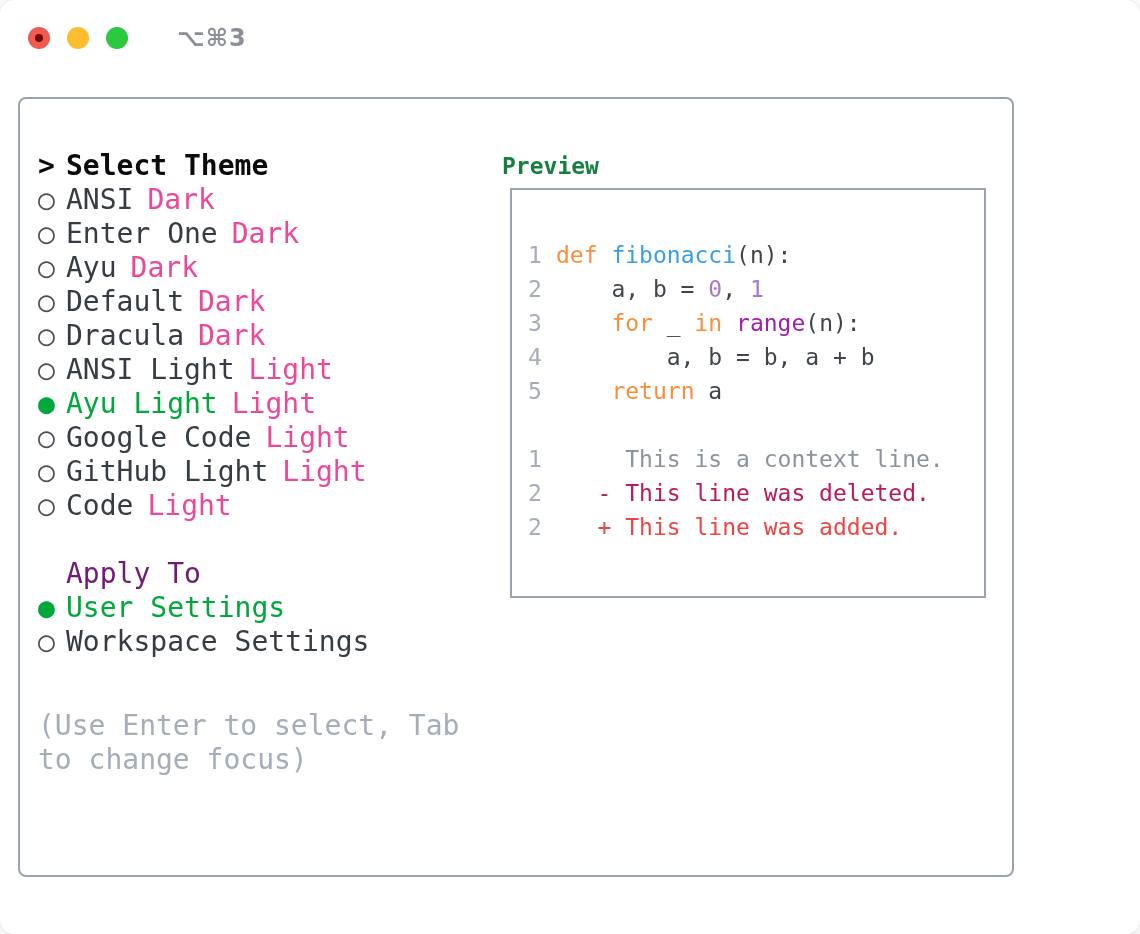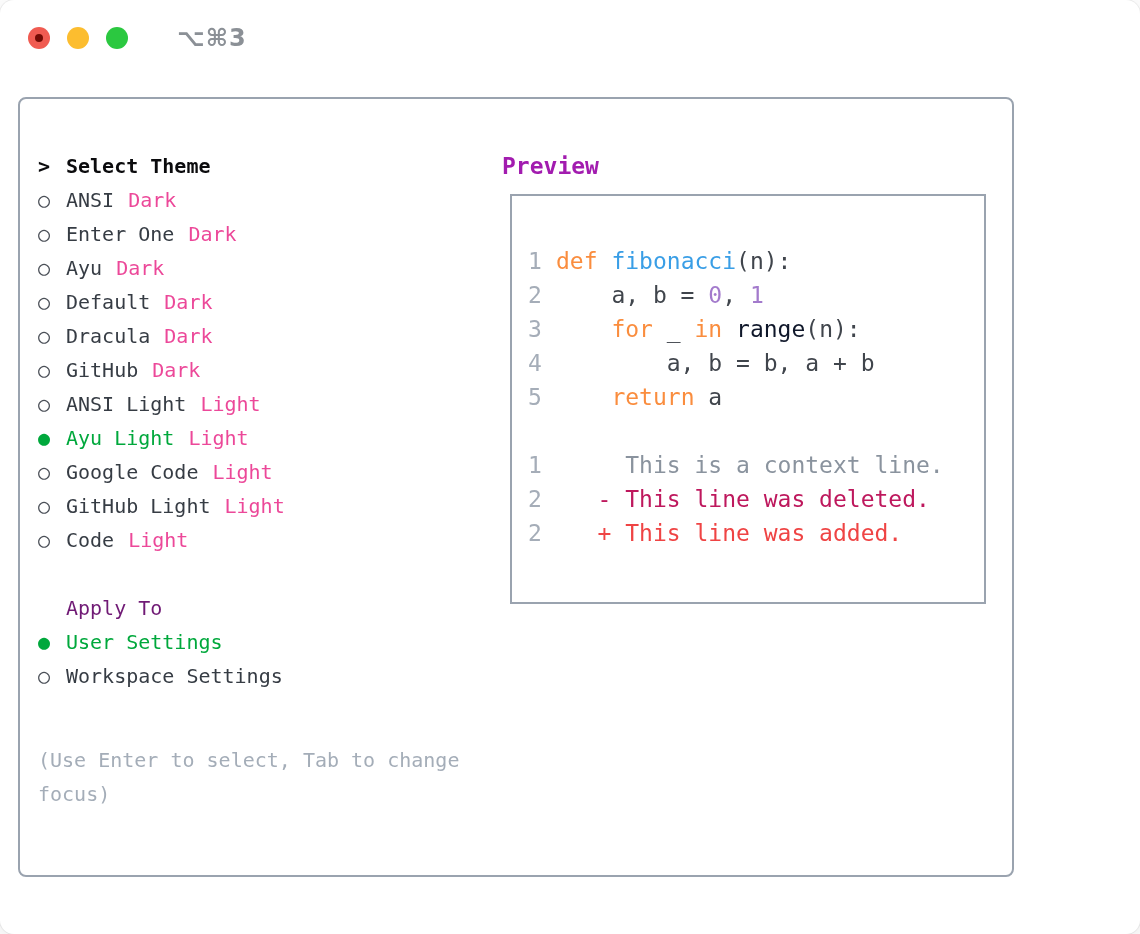--- a/index.html
+++ b/index.html
@@ -30,48 +30,48 @@
 
   
   .main-box {
     position:absolute; left:18px; top:97px; width:996px; height:780px;
     border:2px solid #9aa3af; border-radius:8px; background:#fff;
   }
 
   
   .left-pane {
     position:absolute; left:18px; top:50px; width:444px;
-    font-size:20px; line-height:34px; color:#363c44;
+    font-size:28px; line-height:34px; color:#363c44;
   }
   .row { height:34px; white-space:pre; }
   .sp { height:34px; }
   .mark { display:inline-block; width:28px; color:#4a4f57; }
   .cursor { color:#0b0b0d; font-weight:bold; }
   .hdr { color:#0b0b0d; font-weight:bold; }
   .hdr2 { color:#701a75; }
   .suffix { color:#ec4899; margin-left:14px; }
   .sel .mark, .sel .opt-label { color:#00a83c; }
   .hint { margin-top:50px; color:#a4adb8; width:430px; white-space:normal; line-height:34px; }
 
   
   .preview-title {
     position:absolute; left:482px; top:50px;
-    font-size:23px; line-height:34px; font-weight:bold; color:#a21caf;
+    font-size:23px; line-height:34px; font-weight:bold; color:#15803d;
   }
   .preview-box {
-    position:absolute; left:490px; top:95px; width:476px; height:410px;
+    position:absolute; left:490px; top:89px; width:476px; height:410px;
     border:2px solid #9aa3af; background:#fff; overflow:hidden;
   }
   .code { padding:48px 0 0 16px; font-size:23px; line-height:34px; }
   .cline { height:34px; white-space:pre; color:#40454c; }
   .gutter { display:inline-block; width:28px; color:#a5adb8; }
   .t-kw  { color:#fa8d3e; }
   .t-fn  { color:#399ee6; }
   .t-num { color:#a37acc; }
-  .t-bi  { color:#0f172a; }
+  .t-bi  { color:#a21caf; }
   .t-df  { color:#40454c; }
   .t-ctx { color:#8a939e; }
   .t-del { color:#be185d; }
   .t-add { color:#ef4444; }
 </style>
 </head>
 <body>
 
 <div class="window">
 
@@ -91,21 +91,20 @@
       <div class="row"><span class="mark">○</span><span class="opt-label">ANSI</span><span class="suffix">Dark</span></div>
 
       <div class="row"><span class="mark">○</span><span class="opt-label">Enter One</span><span class="suffix">Dark</span></div>
 
       <div class="row"><span class="mark">○</span><span class="opt-label">Ayu</span><span class="suffix">Dark</span></div>
 
       <div class="row"><span class="mark">○</span><span class="opt-label">Default</span><span class="suffix">Dark</span></div>
 
       <div class="row"><span class="mark">○</span><span class="opt-label">Dracula</span><span class="suffix">Dark</span></div>
 
-      <div class="row"><span class="mark">○</span><span class="opt-label">GitHub</span><span class="suffix">Dark</span></div>
 
       <div class="row"><span class="mark">○</span><span class="opt-label">ANSI Light</span><span class="suffix">Light</span></div>
 
       <div class="row sel"><span class="mark">●</span><span class="opt-label">Ayu Light</span><span class="suffix">Light</span></div>
 
 
       <div class="row"><span class="mark">○</span><span class="opt-label">Google Code</span><span class="suffix">Light</span></div>
 
       <div class="row"><span class="mark">○</span><span class="opt-label">GitHub Light</span><span class="suffix">Light</span></div>
 

